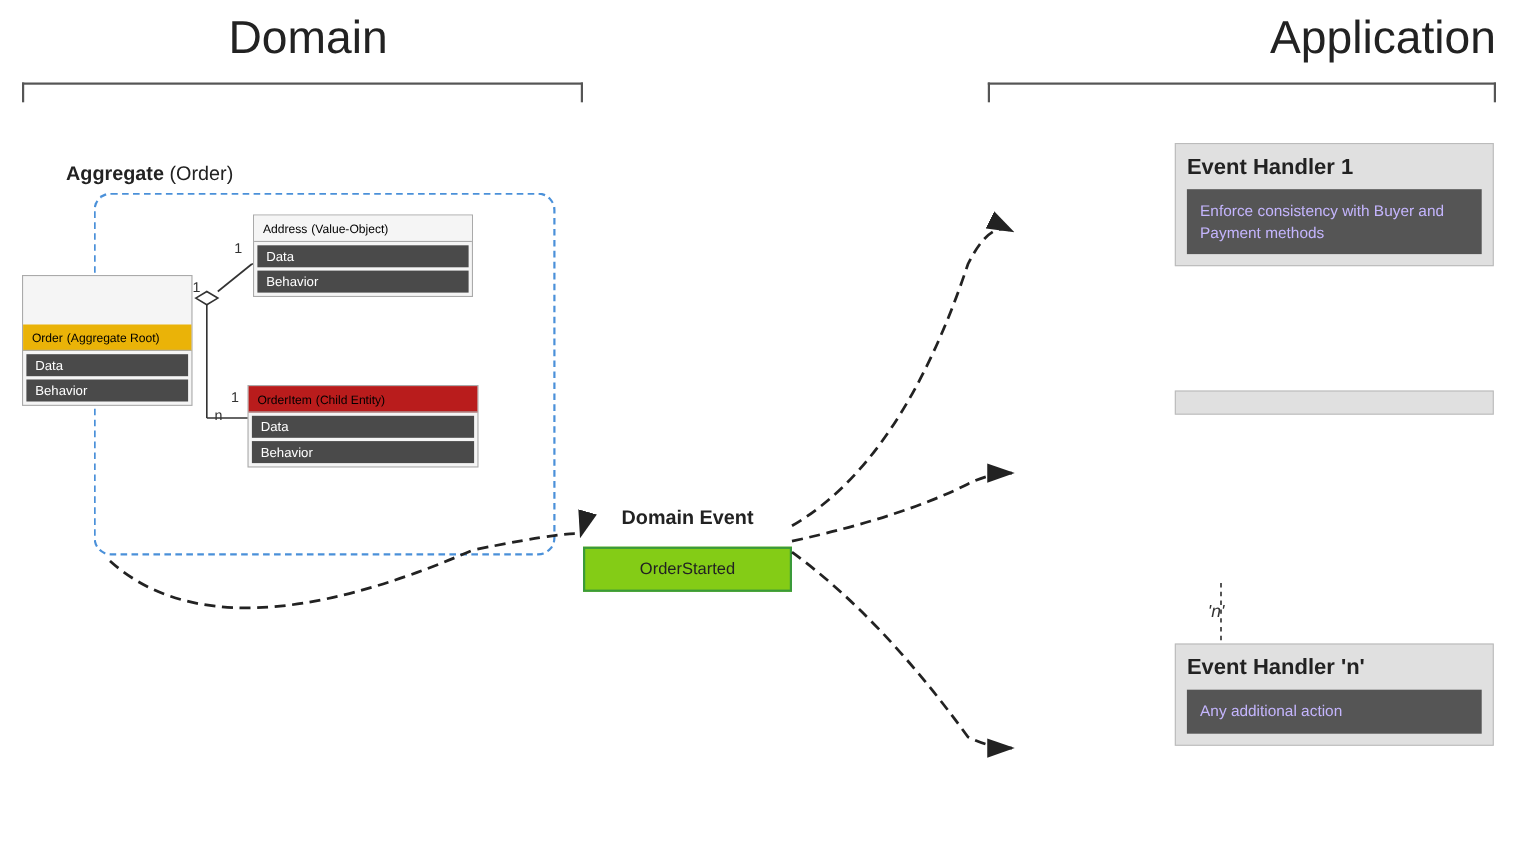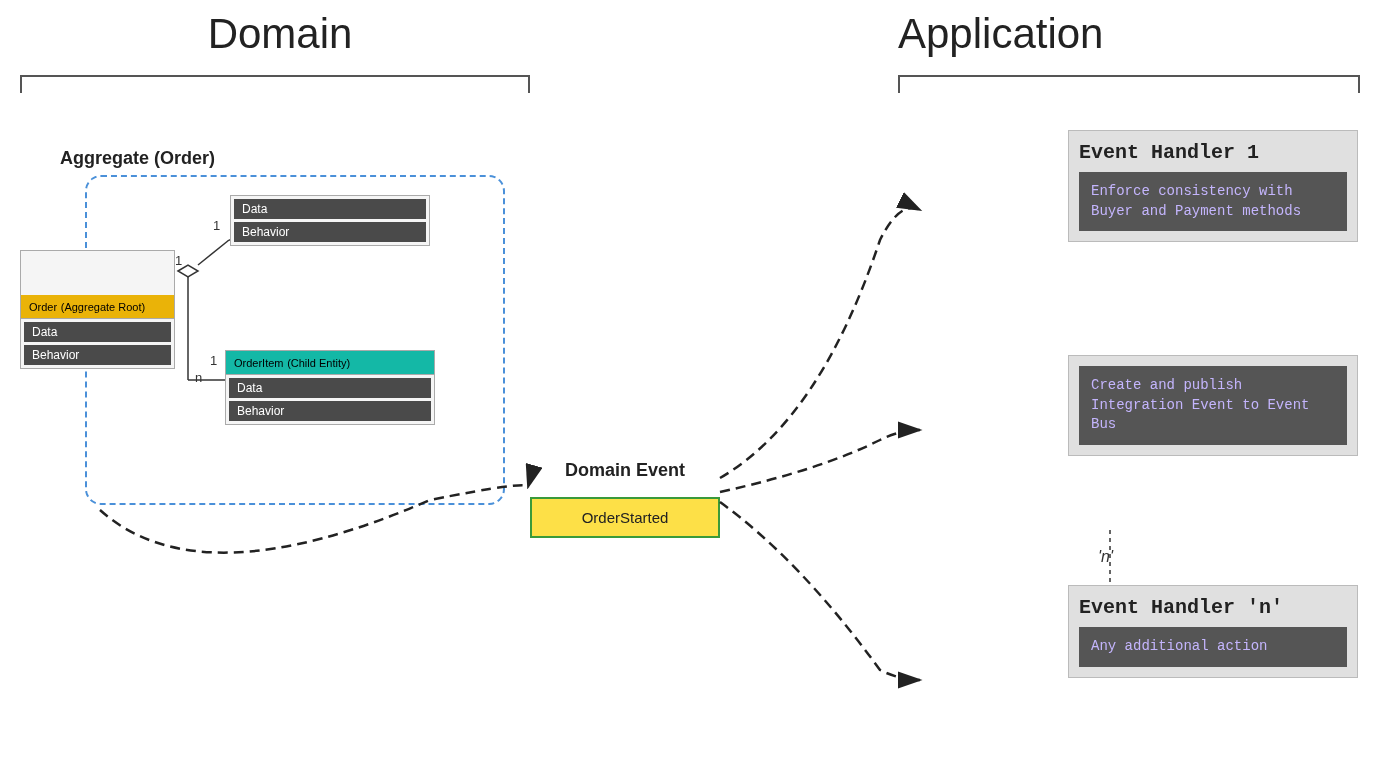--- a/index.html
+++ b/index.html
@@ -42,21 +42,21 @@
       border-top: 2px solid #555;
       border-left: 2px solid #555;
       border-right: 2px solid #555;
       height: 18px;
     }
     .app-title {
       position: absolute;
       top: 10px;
       left: 0;
       width: 480px;
-      text-align: left;
+      text-align: right;
     }
     .app-bracket {
       position: absolute;
       top: 75px;
       left: 898px;
       width: 462px;
       border-top: 2px solid #555;
       border-left: 2px solid #555;
       border-right: 2px solid #555;
       height: 18px;
@@ -67,21 +67,21 @@
       position: absolute;
       top: 148px;
       left: 60px;
       font-size: 18px;
       color: #222;
     }
     .aggregate-label strong {
       font-weight: 700;
     }
     .aggregate-label span {
-      font-weight: 700;
+      font-weight: 400;
     }
 
     
     .aggregate-border {
       position: absolute;
       top: 175px;
       left: 85px;
       width: 420px;
       height: 330px;
       border: 2.5px dashed #4a90d9;
@@ -148,21 +148,21 @@
     
     .orderitem-box {
       position: absolute;
       top: 350px;
       left: 225px;
       width: 210px;
       background: #f5f5f5;
       border: 1px solid #aaa;
     }
     .orderitem-box .box-title {
-      background: #14b8a6;
+      background: #b91c1c;
       padding: 4px 8px;
       font-size: 13px;
       font-weight: 700;
       border-bottom: 1px solid #aaa;
     }
     .orderitem-box .box-title span {
       font-weight: 400;
       font-size: 11px;
     }
     .orderitem-box .box-row {
@@ -185,31 +185,30 @@
       font-size: 18px;
       font-weight: 700;
       color: #222;
       margin-bottom: 16px;
     }
     .domain-event-inner {
       border: 2px solid #3a9a3a;
       padding: 10px 18px;
       font-size: 15px;
       color: #222;
-      background: #fde047;
+      background: #84cc16;
     }
 
     
     .event-handler {
       position: absolute;
       width: 290px;
       background: #e0e0e0;
       border: 1px solid #bbb;
       padding: 10px;
-      font-family: Liberation Mono, monospace;
     }
     .event-handler .handler-title {
       font-size: 20px;
       font-weight: 700;
       color: #222;
       margin-bottom: 8px;
     }
     .event-handler .handler-desc {
       background: #555;
       color: #c4b5fd;
@@ -297,20 +296,24 @@
   <div class="order-box">
     <div class="box-title">
       <span>Order</span>
       <span style="font-weight:400;font-size:11px;">(Aggregate Root)</span>
     </div>
     <div class="box-row">Data</div>
     <div class="box-row">Behavior</div>
   </div>
 
   <div class="address-box">
+    <div class="box-title">
+      <span>Address</span>
+      <span style="font-weight:400;font-size:11px;">(Value-Object)</span>
+    </div>
     <div class="box-row">Data</div>
     <div class="box-row">Behavior</div>
   </div>
 
   <div class="orderitem-box">
     <div class="box-title">
       <span>OrderItem</span>
       <span style="font-weight:400;font-size:11px;">(Child Entity)</span>
     </div>
     <div class="box-row">Data</div>
@@ -330,21 +333,20 @@
   <div class="domain-event-label">Domain Event</div>
   <div class="domain-event-inner">OrderStarted</div>
 </div>
 
 <div class="event-handler handler1">
   <div class="handler-title">Event Handler 1</div>
   <div class="handler-desc">Enforce consistency with Buyer and Payment methods</div>
 </div>
 
 <div class="event-handler handler2">
-  <div class="handler-desc">Create and publish Integration Event to Event Bus</div>
 </div>
 
 <div class="event-handler handler3">
   <div class="handler-title">Event Handler 'n'</div>
   <div class="handler-desc">Any additional action</div>
 </div>
 
 <div class="n-label">'n'</div>
 
 <svg class="arrows-svg" xmlns="http://www.w3.org/2000/svg">

